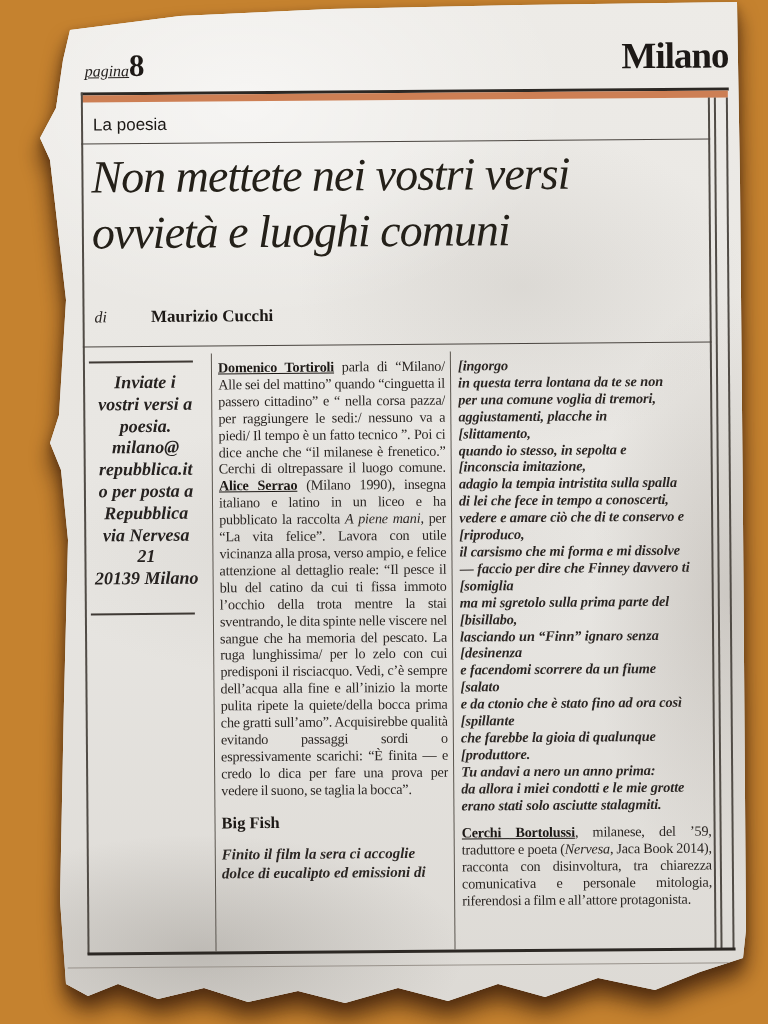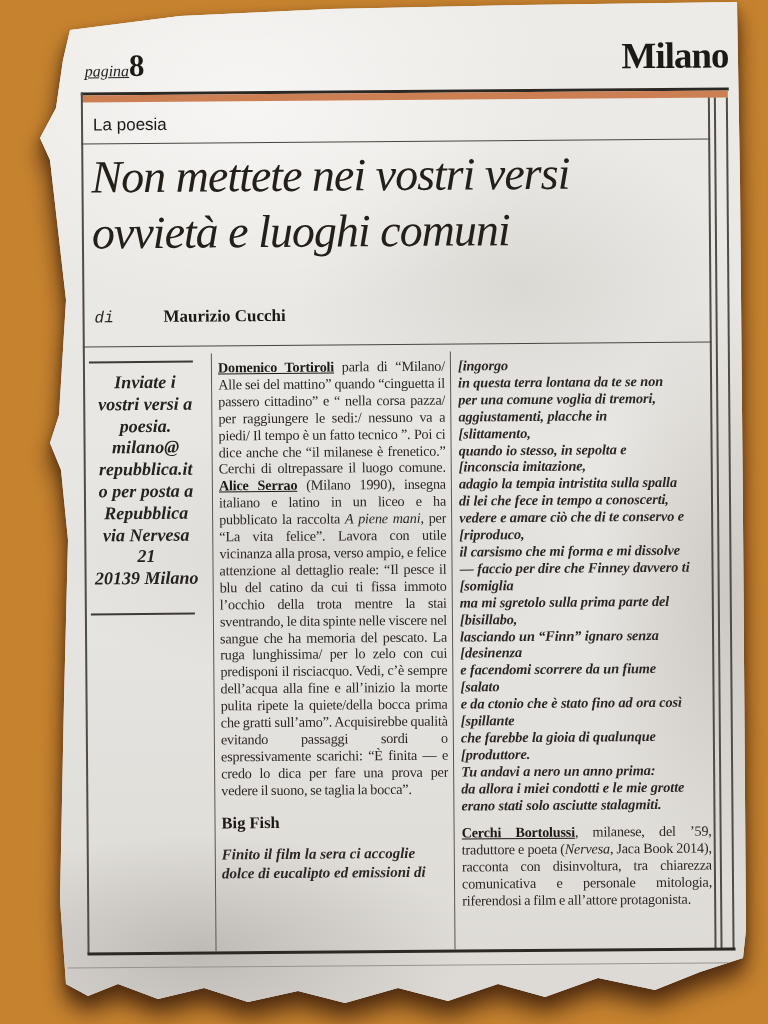--- a/index.html
+++ b/index.html
@@ -60,21 +60,21 @@
   .sidebar-rule-bottom{left:90px;top:611px;width:104px;height:1.5px;background:#3f3a35;}
   .page-edge-line{left:64px;top:965px;width:672px;height:1px;background:#98928b;}
 
   .section-label{position:absolute;left:96px;top:105px;
     font-family:"Liberation Sans","DejaVu Sans",sans-serif;
     font-weight:normal;font-size:17px;color:#1b1815;margin-top:8px;}
   .headline{position:absolute;left:94px;top:147px;width:612px;
     font-style:italic;font-size:46px;line-height:56px;letter-spacing:-1px;
     color:#242019;white-space:pre-line;}
   .byline{position:absolute;left:96px;top:305px;font-size:16px;}
-  .byline .prefix{font-style:italic;font-family:Liberation Mono, monospace;}
+  .byline .prefix{font-style:italic;}
   .byline .author{font-weight:bold;font-size:17px;color:#1d1916;margin-left:40px;}
 
   .sidebar-text{position:absolute;left:85px;top:370px;width:122px;text-align:center;
     font-weight:bold;font-style:italic;font-size:18px;line-height:21.8px;
     color:#262220;white-space:pre-line;}
 
   .col{position:absolute;top:352px;height:598px;overflow:hidden;}
   .col1{left:219px;width:227px;}
   .col2{left:459px;width:250px;}
   .prose{margin:6px 0 0 0;font-size:14.2px;line-height:16.9px;text-align:justify;

